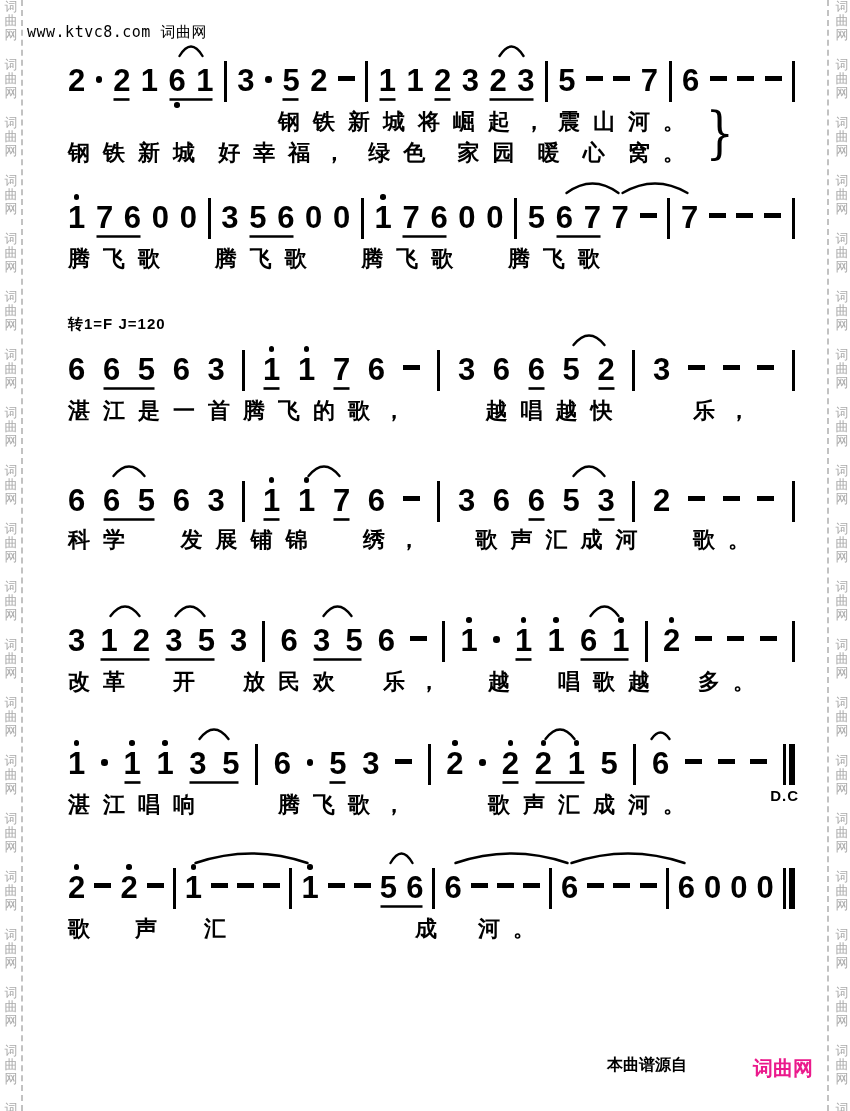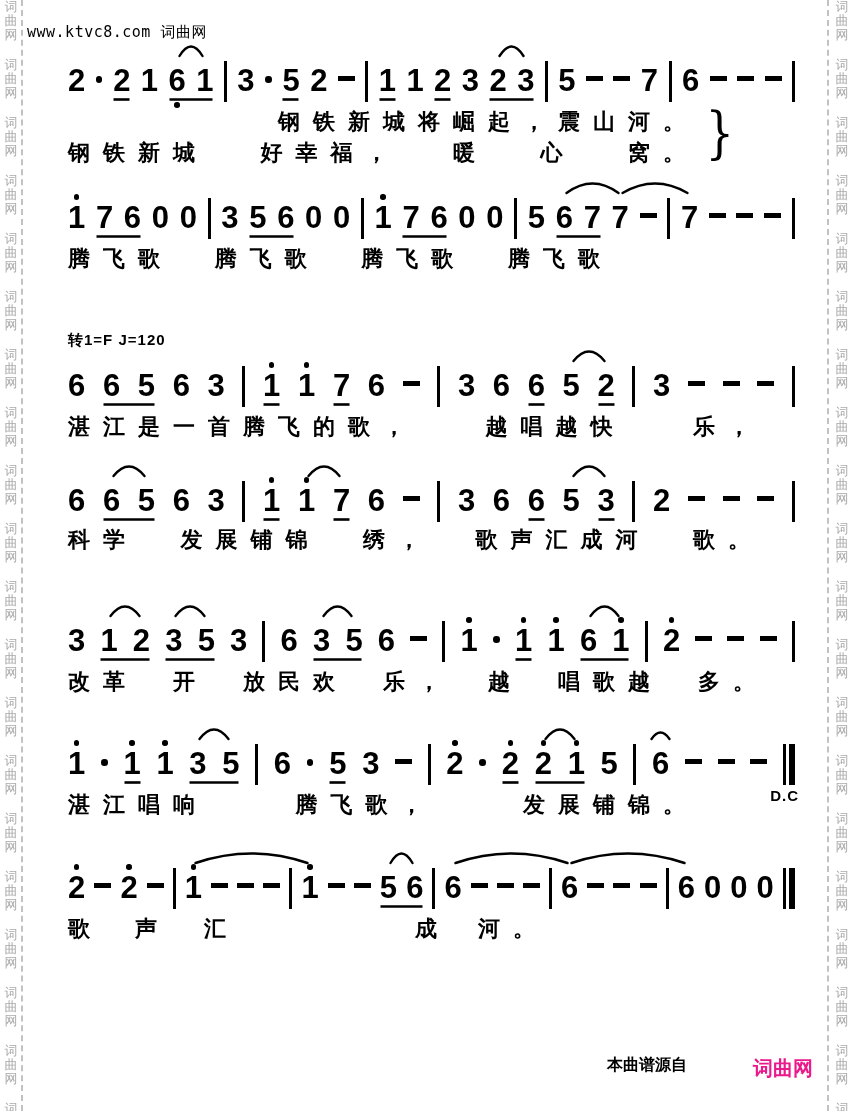--- a/index.html
+++ b/index.html
@@ -435,20 +435,21 @@
           <div class="lyrics-row sb" style="width: 630px; justify-content: flex-end;">
             <span class="lyg">钢铁新城</span>
             <span class="lyg">将崛起，</span>
             <span class="lyg">震</span>
             <span class="lyg">山</span>
             <span class="lyg">河。</span>
           </div>
           <div class="lyrics-row sb" style="width: 630px;">
             <span class="lyg">钢铁新城</span>
             <span class="lyg">好幸福，</span>
+            <span class="lyg">绿色 家园</span>
             <span class="lyg">暖</span>
             <span class="lyg">心</span>
             <span class="lyg">窝。</span>
           </div>
           <span class="brace">}</span>
         </div>
       </div>
       <div class="system" style="top: 192px;">
         <div class="notes-row">
           <span class="tok">
@@ -603,21 +604,21 @@
             <path d="M554.5,23 Q587,4 619.5,23" fill="none" stroke="#000" stroke-width="2.4" stroke-linecap="round"></path>
           </svg>
         </div>
         <div class="lyrics-row sb" style="width: 545px;">
           <span class="lyg">腾飞歌</span>
           <span class="lyg">腾飞歌</span>
           <span class="lyg">腾飞歌</span>
           <span class="lyg">腾飞歌</span>
         </div>
       </div>
-      <div class="system" style="top: 315px; margin-top: 16px;">
+      <div class="system" style="top: 315px;">
         <div class="key-label">转1=F  J=120</div>
         <div class="notes-row">
           <span class="tok">
             <i class="oct"></i>
             <b class="dg">6</b>
             <i class="oct low"></i>
           </span>
           <span class="tok">
             <i class="oct"></i>
             <b class="dg">6</b>
@@ -1171,21 +1172,21 @@
             <line x1="434.5" x2="450.5" y1="66.5" y2="66.5" stroke="#000" stroke-width="2.6"></line>
             <line x1="467.5" x2="516.5" y1="66.5" y2="66.5" stroke="#000" stroke-width="2.6"></line>
             <path d="M131.5,23 Q146,4 160.5,23" fill="none" stroke="#000" stroke-width="2.4" stroke-linecap="round"></path>
             <path d="M477.5,23 Q492,4 506.5,23" fill="none" stroke="#000" stroke-width="2.4" stroke-linecap="round"></path>
             <path d="M583.5,23 Q592.5,10 601.5,23" fill="none" stroke="#000" stroke-width="2.4" stroke-linecap="round"></path>
           </svg>
         </div>
         <div class="lyrics-row sb" style="width: 630px;">
           <span class="lyg">湛江唱响</span>
           <span class="lyg">腾飞歌，</span>
-          <span class="lyg">发展铺锦。</span>
+          <span class="lyg">歌声汇成河。</span>
         </div>
         <span class="dc-mark">D.C</span>
       </div>
       <div class="system" style="top: 862px;">
         <div class="notes-row">
           <span class="tok">
             <i class="oct on"></i>
             <b class="dg">2</b>
             <i class="oct low"></i>
           </span>

